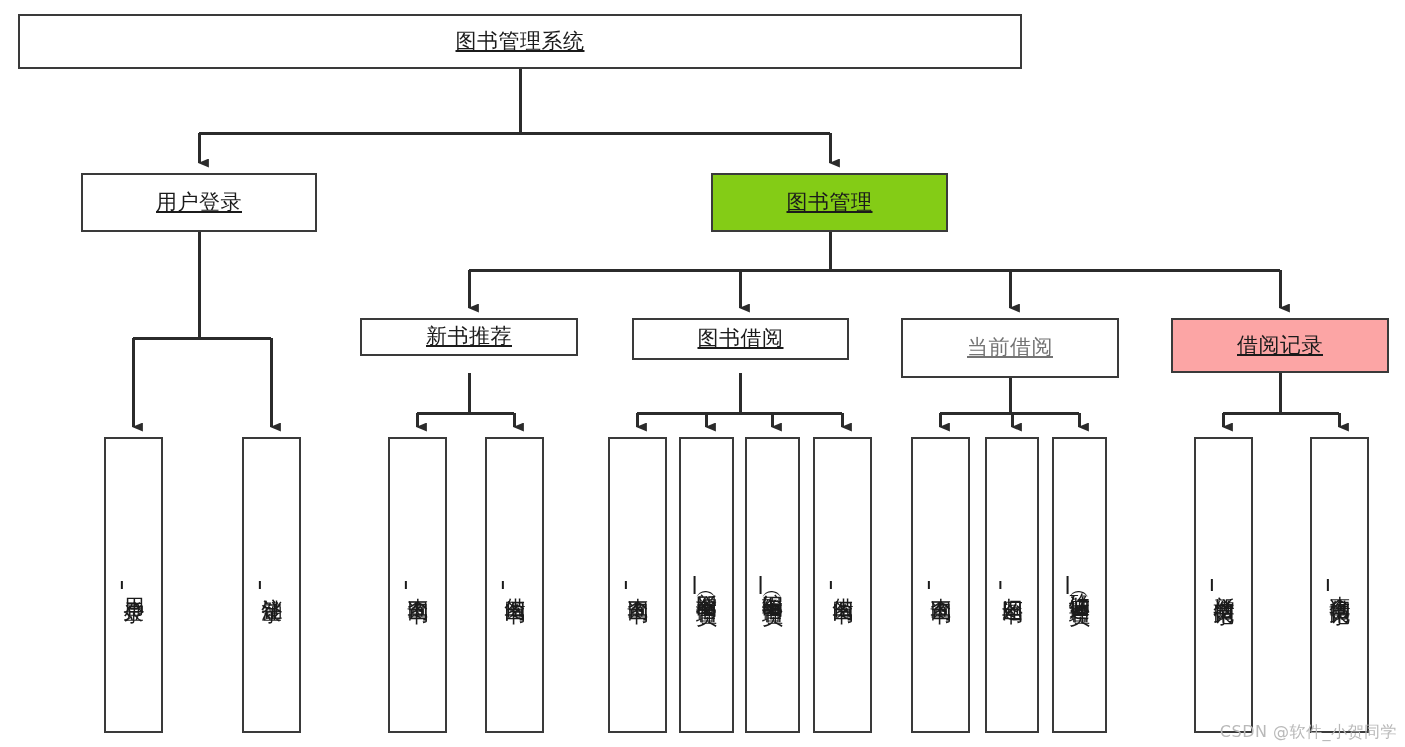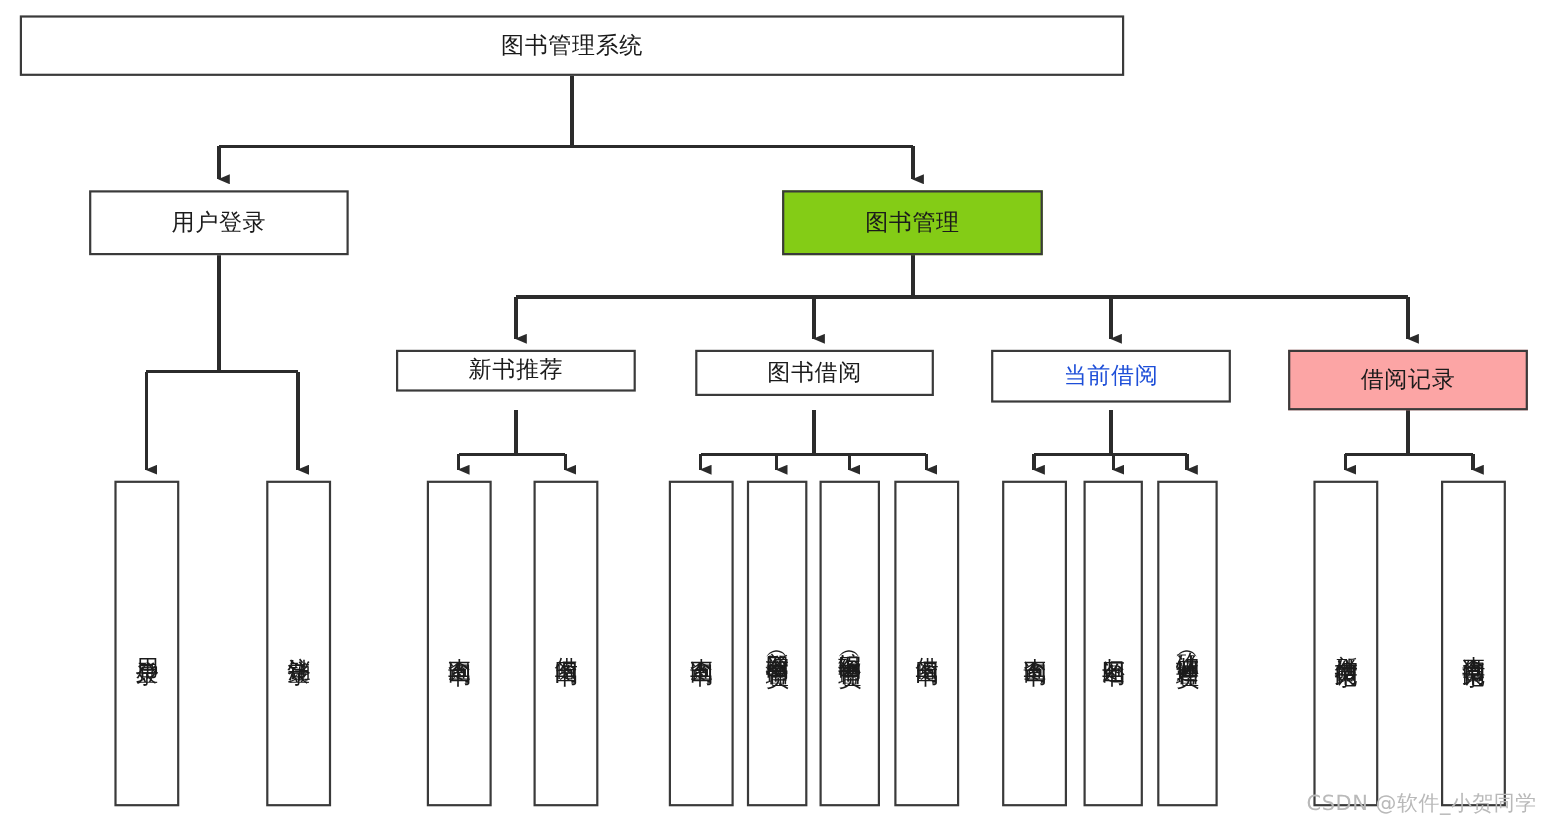--- a/index.html
+++ b/index.html
@@ -26,20 +26,21 @@
   }
   .node {
     position: absolute;
     box-sizing: border-box;
     border: 2px solid #0ea5e9;
     background: #ffffff;
     display: flex;
     align-items: center;
     justify-content: center;
     color: #1b1b1b;
+    text-decoration: underline;
   }
   .node.horiz .label {
     font-size: 21px;
     line-height: 1.2;
     letter-spacing: 0.5px;
     white-space: nowrap;
   }
   .node.vert {
     align-items: center;
     justify-content: center;
@@ -53,21 +54,21 @@
     white-space: nowrap;
     text-align: center;
   }
   .node.vert.two-col .label {
     line-height: 1.15;
   }
   #watermark {
     position: absolute;
     right: 8px;
     bottom: 4px;
-    font-size: 19px;
+    font-size: 16px;
     color: #b9b9b9;
     white-space: nowrap;
     letter-spacing: 0.5px;
   }
 </style>
 </head>
 <body>
 
 <div id="canvas" style="background: rgb(255, 255, 255);">
 
@@ -131,21 +132,21 @@
   <div class="node horiz" style="left: 711px; top: 173px; width: 237px; height: 59px; border-color: rgb(58, 58, 58); background: #84cc16; color: rgb(27, 27, 27);">
     <span class="label">图书管理</span>
   </div>
 
   <div class="node horiz" style="left: 360px; top: 318px; width: 218px; height: 38px; border-color: rgb(58, 58, 58); background: rgb(255, 255, 255); color: rgb(27, 27, 27);">
     <span class="label">新书推荐</span>
   </div>
   <div class="node horiz" style="left: 632px; top: 318px; width: 217px; height: 42px; border-color: rgb(58, 58, 58); background: rgb(255, 255, 255); color: rgb(27, 27, 27);">
     <span class="label">图书借阅</span>
   </div>
-  <div class="node horiz" style="left: 901px; top: 318px; width: 218px; height: 48px; border-color: rgb(58, 58, 58); background: rgb(255, 255, 255); color: #1d4ed8;">
+  <div class="node horiz" style="left: 901px; top: 318px; width: 218px; height: 60px; border-color: rgb(58, 58, 58); background: rgb(255, 255, 255); color: #737373;">
     <span class="label">当前借阅</span>
   </div>
   <div class="node horiz" style="left: 1171px; top: 318px; width: 218px; height: 55px; border-color: rgb(58, 58, 58); background: #fca5a5; color: rgb(27, 27, 27);">
     <span class="label">借阅记录</span>
   </div>
 
   <div class="node vert" style="left: 104px; top: 437px; width: 59px; height: 296px; border-color: rgb(58, 58, 58); background: rgb(255, 255, 255); color: rgb(27, 27, 27);">
     <span class="label">用户登录</span>
   </div>
   <div class="node vert" style="left: 242px; top: 437px; width: 59px; height: 296px; border-color: rgb(58, 58, 58); background: rgb(255, 255, 255); color: rgb(27, 27, 27);">

